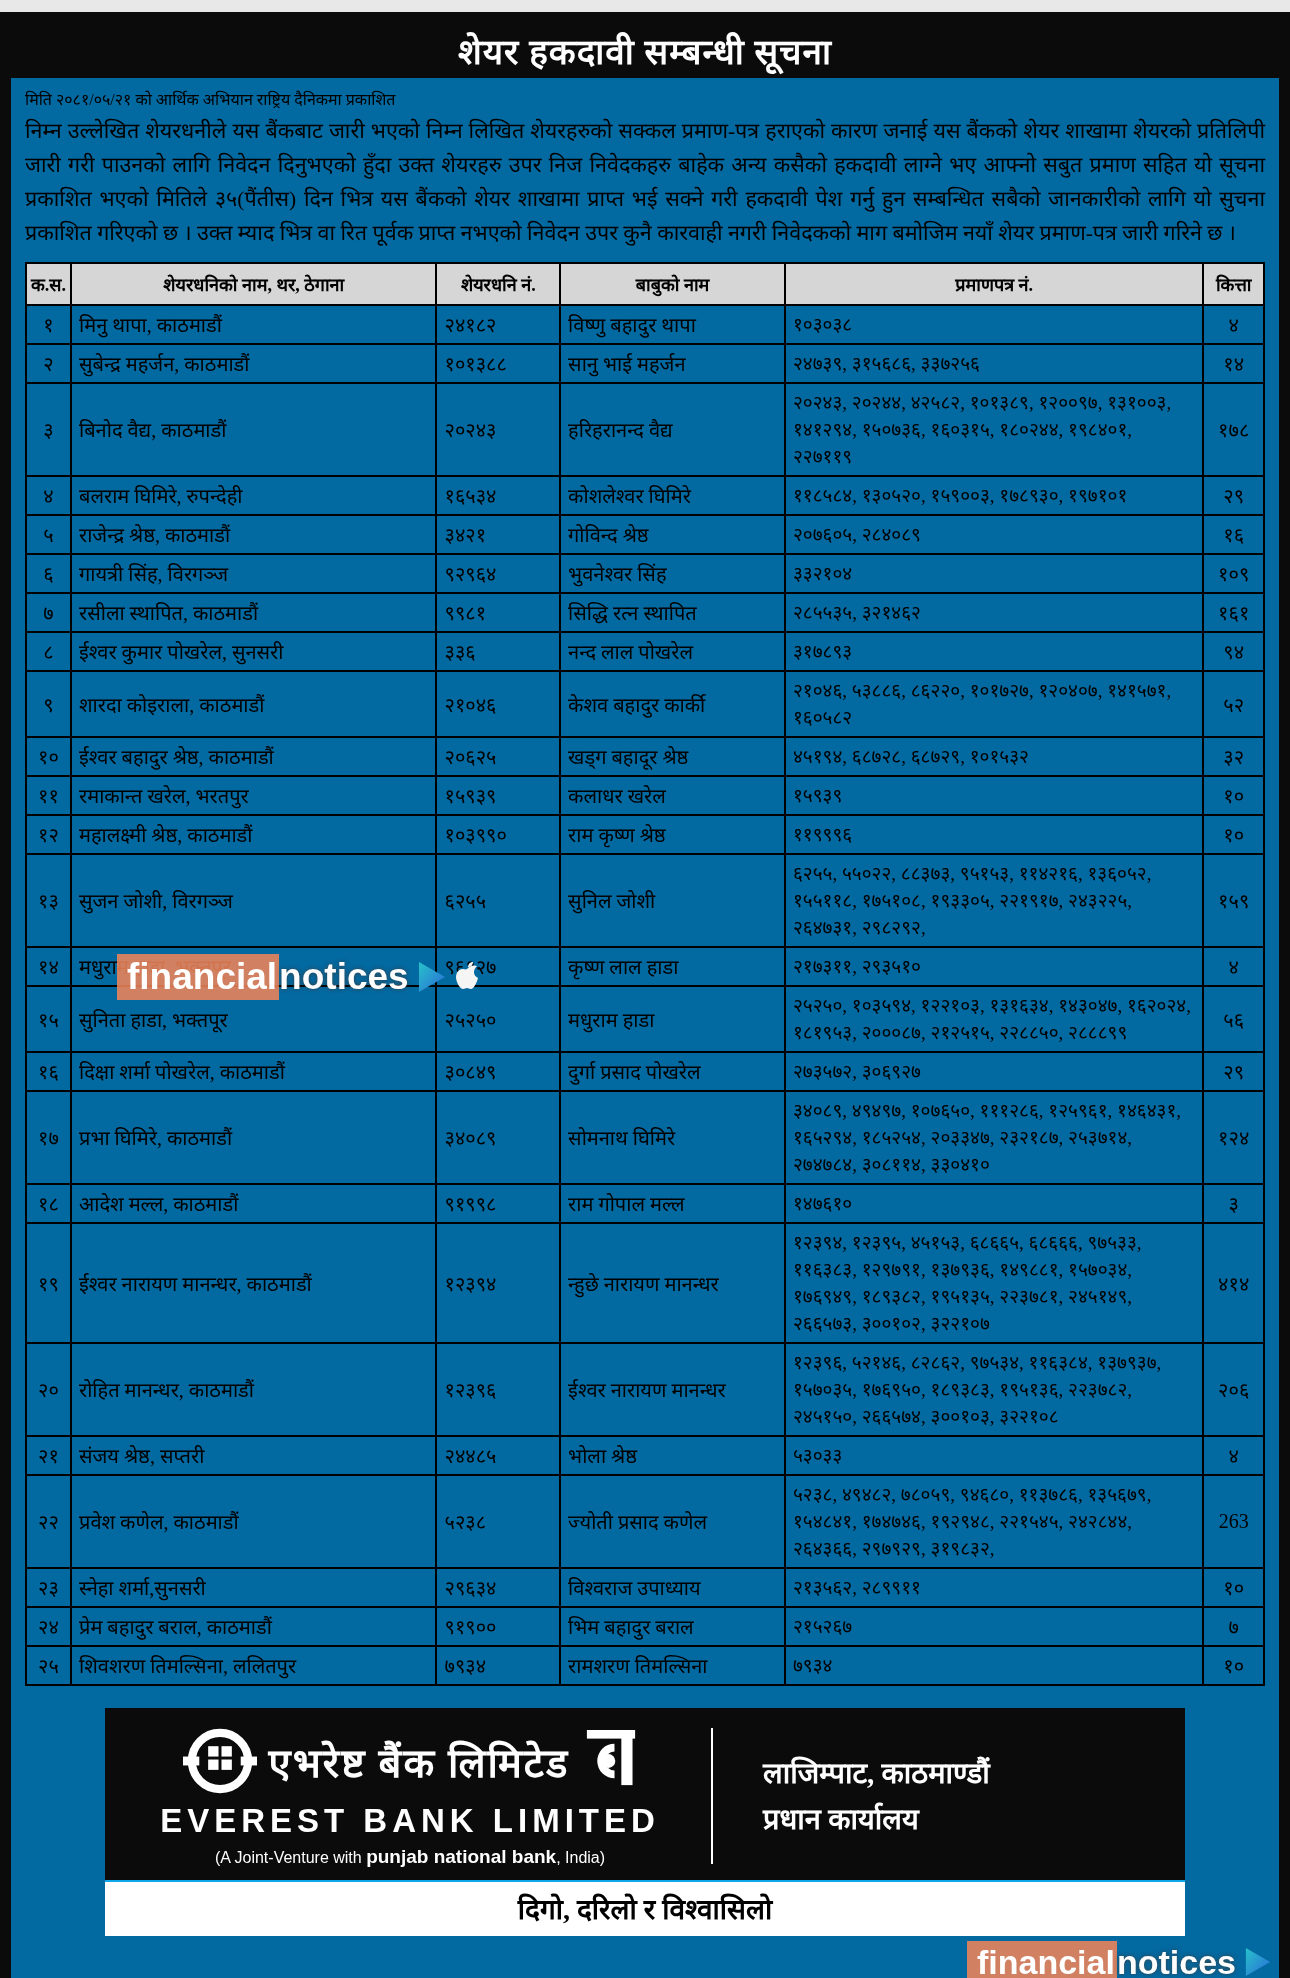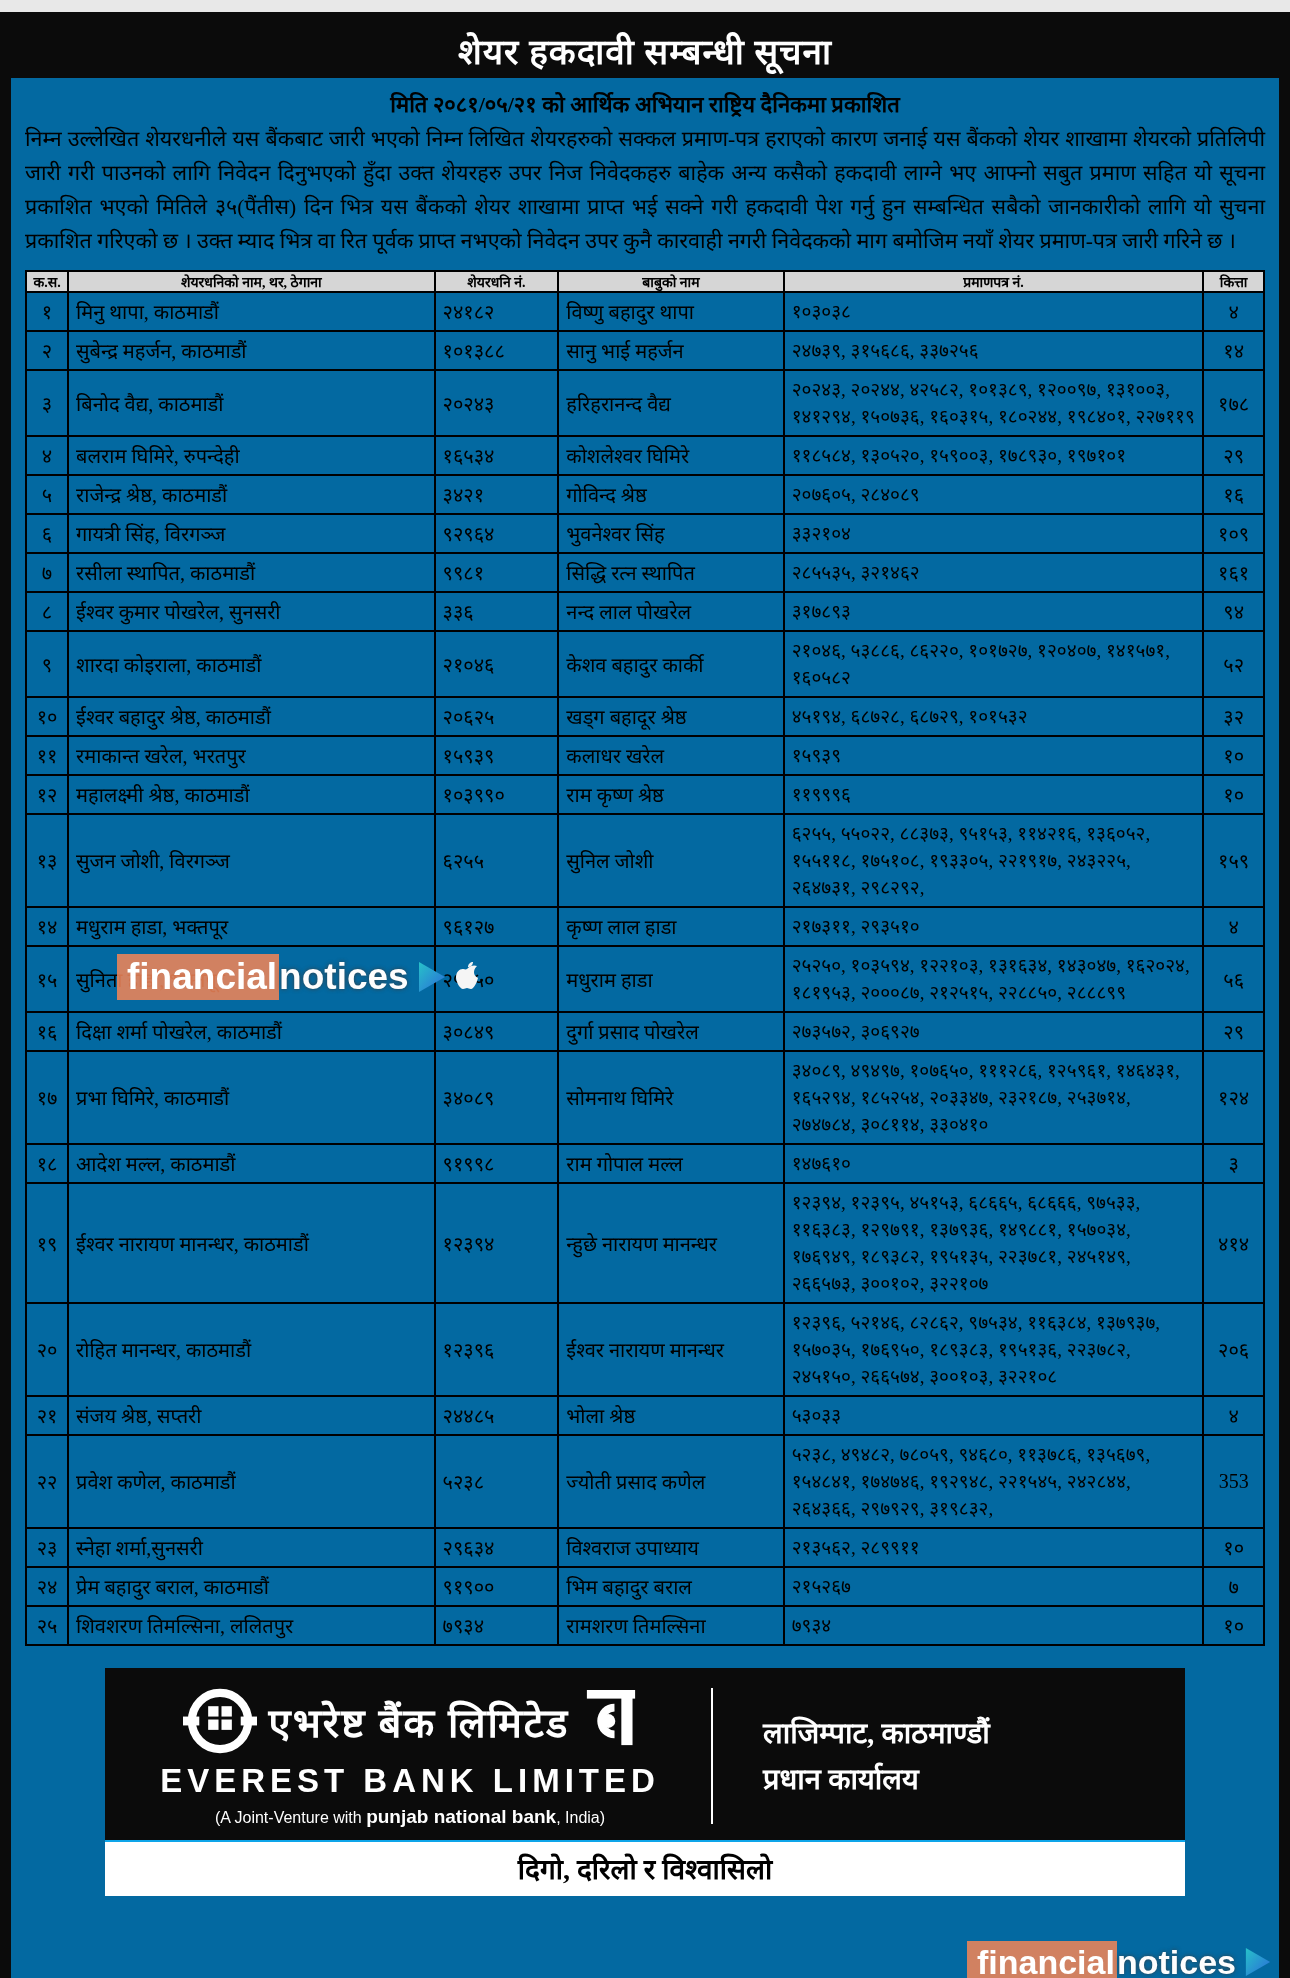--- a/index.html
+++ b/index.html
@@ -20,23 +20,22 @@
     height:56px;
     display:flex;align-items:center;justify-content:center;
     margin:-1px -1px 0 -1px;
   }
   .title-band h1{
     margin:0;color:#fff;
     font-size:35px;font-weight:bold;letter-spacing:1px;
     font-family:"Liberation Serif","DejaVu Serif",serif;
   }
   .subtitle{
-    text-align:center;
-    font-weight:bold;
-    font-size:22px;
+    font-weight:normal;
+    font-size:16px;
     margin:10px 14px 4px 14px;
   }
   .body-text{
     margin:4px 14px 0 14px;
     font-size:21.5px;
     line-height:34px;
     text-align:justify;
   }
   
   table.shareholders{
@@ -45,24 +44,24 @@
     width:calc(100% - 28px);
     font-size:20px;
   }
   table.shareholders th, table.shareholders td{
     border:2px solid #000;
     padding:5px 7px;
     vertical-align:middle;
   }
   table.shareholders th{
     background:#d6d6d6;
-    font-size:14px;
+    font-size:18px;
     font-weight:bold;
     text-align:center;
-    padding:0 4px;
+    padding:8px 4px;
   }
   td.c-sn{text-align:center;}
   td.c-name{text-align:left;}
   td.c-shno{text-align:left;}
   td.c-father{text-align:left;}
   td.c-certs{text-align:left;font-size:19px;line-height:27px;}
   td.c-kitta{text-align:center;}
   
   .footer-box{
     width:1080px;
@@ -342,21 +341,21 @@
           <td class="c-father">भोला श्रेष्ठ</td>
           <td class="c-certs">५३०३३</td>
           <td class="c-kitta">४</td>
         </tr>
         <tr>
           <td class="c-sn">२२</td>
           <td class="c-name">प्रवेश कणेल, काठमाडौं</td>
           <td class="c-shno">५२३८</td>
           <td class="c-father">ज्योती प्रसाद कणेल</td>
           <td class="c-certs">५२३८, ४९४८२, ७८०५९, ९४६८०, ११३७८६, १३५६७९, १५४८४१, १७४७४६, १९२९४८, २२१५४५, २४२८४४, २६४३६६, २९७९२९, ३१९८३२,</td>
-          <td class="c-kitta">353</td>
+          <td class="c-kitta">263</td>
         </tr>
         <tr>
           <td class="c-sn">२३</td>
           <td class="c-name">स्नेहा शर्मा,सुनसरी</td>
           <td class="c-shno">२९६३४</td>
           <td class="c-father">विश्वराज उपाध्याय</td>
           <td class="c-certs">२१३५६२, २८९९११</td>
           <td class="c-kitta">१०</td>
         </tr>
         <tr>

